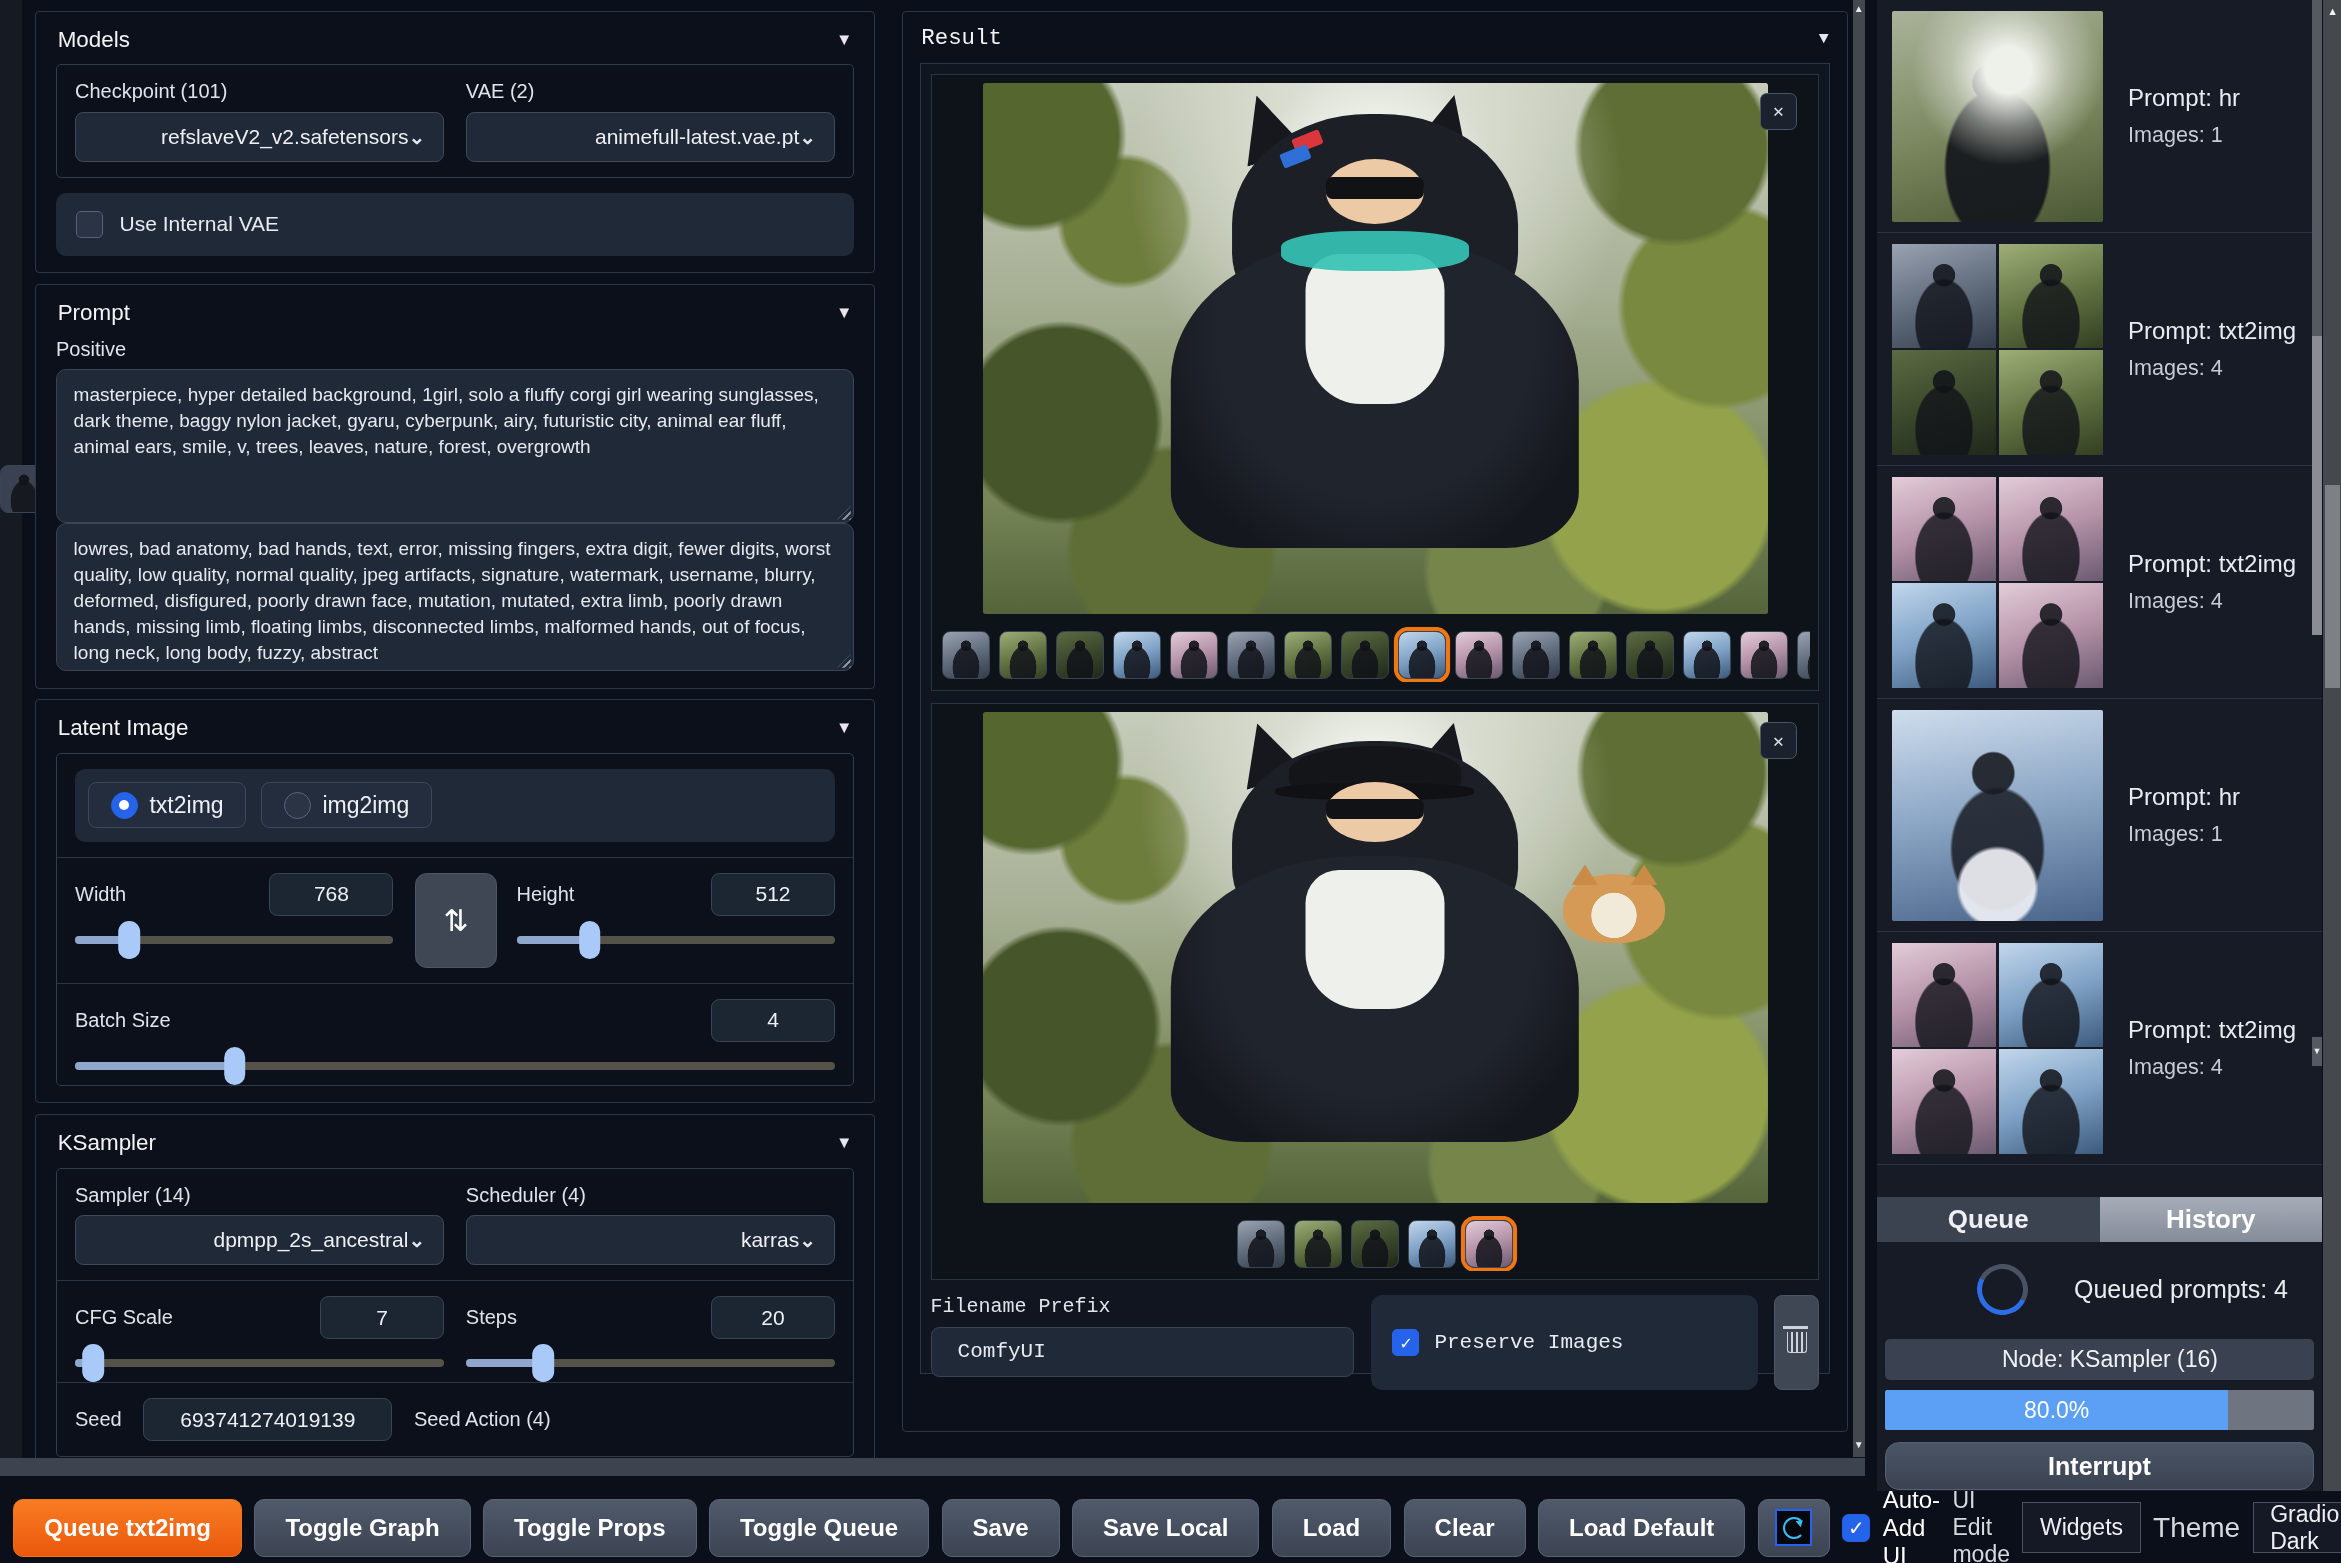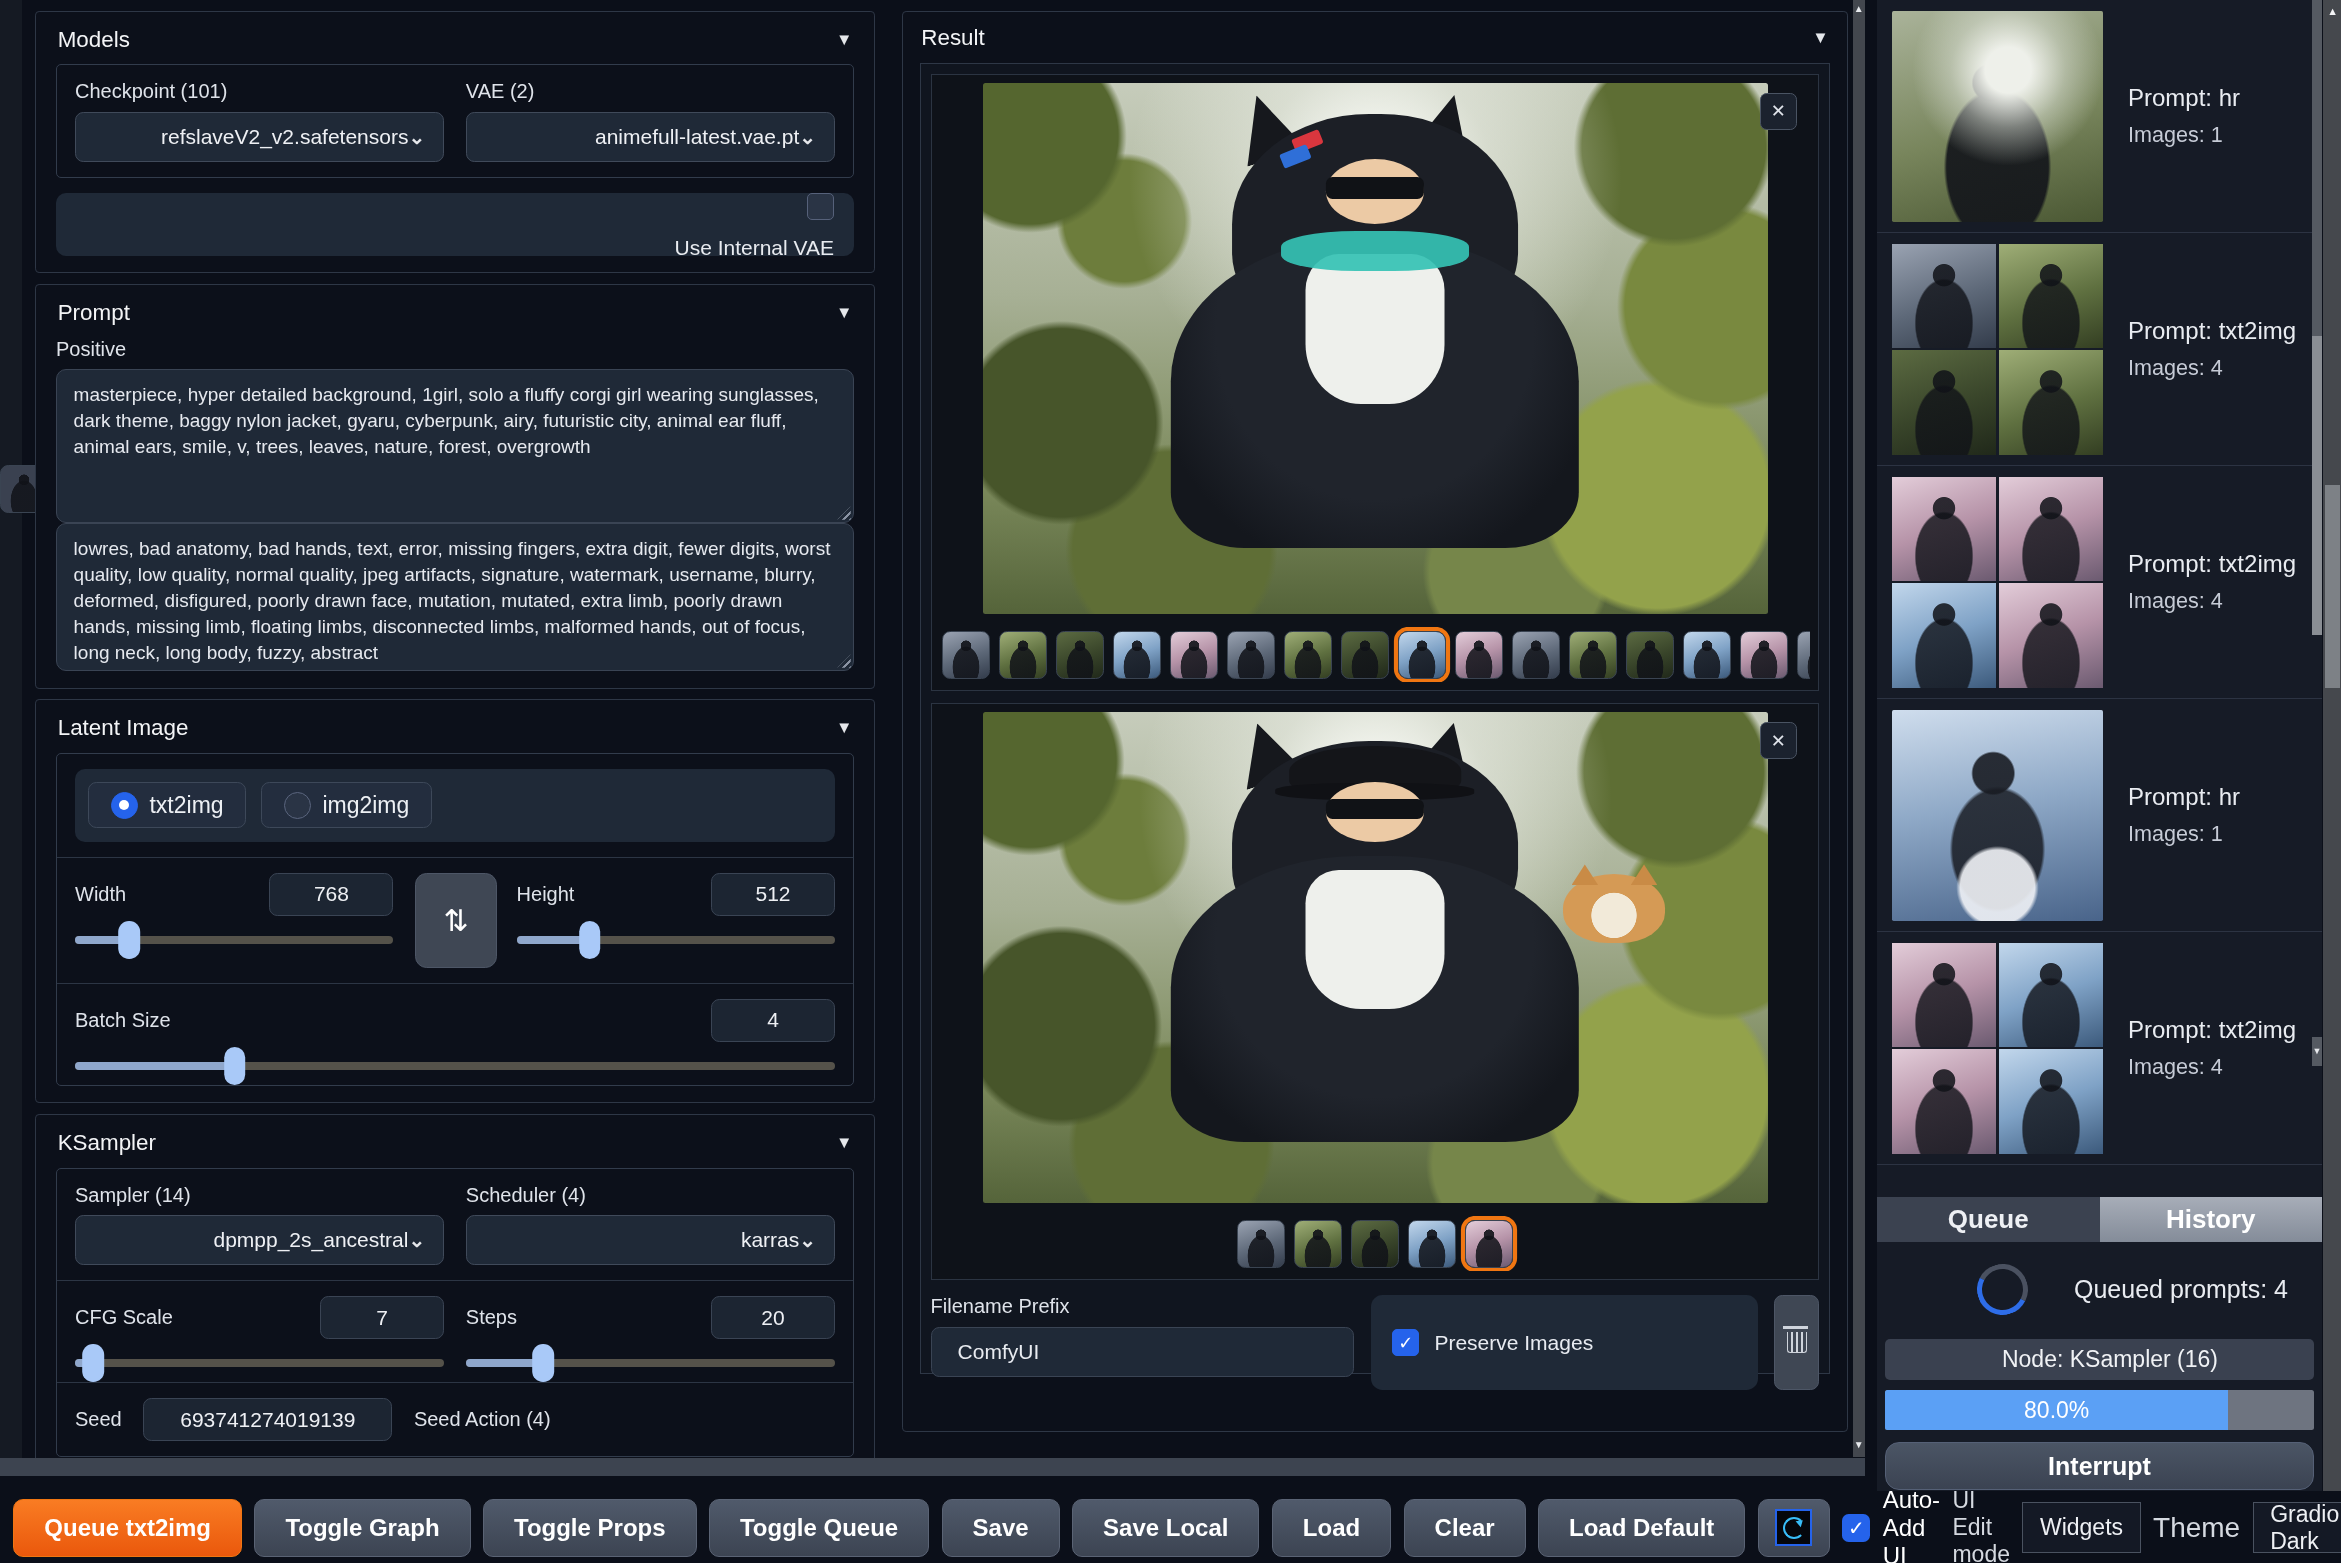--- a/index.html
+++ b/index.html
@@ -23,40 +23,40 @@
   #left-panel{left:35px;top:0;width:840px;height:1458px;overflow:hidden;}
   .section{border:0.8px solid #2e3746;border-radius:4.1px;background:#0c101a;padding:10px 20px 16.6px;margin-top:10.8px;box-sizing:border-box;}
   .sec-head{display:flex;justify-content:space-between;align-items:center;padding:5px 1.7px 11.6px;font-size:22.4px;color:#f3f4f6;}
   .sec-caret{font-size:16.6px;color:#e5e7eb;}
   .group{border:0.8px solid #323c4c;border-radius:5px;}
   .gpad{padding:15px 18px;}
   .row2{display:grid;grid-template-columns:1fr 1fr;gap:21.6px;}
   .lbl{font-size:20px;color:#dfe3ea;margin-bottom:8.3px;}
   .dd{height:48px;background:#1f2937;border:0.8px solid #404a5a;border-radius:8.3px;display:flex;align-items:center;justify-content:flex-end;padding:0 18px;font-size:21px;color:#eef0f4;}
   .dd .caret{font-size:20px;color:#e5e7eb;font-weight:bold;}
-  .flag-row{margin-top:15px;background:#1f2937;border-radius:10px;height:63px;display:flex;align-items:flex-end;gap:16.6px;padding:0 20px;font-size:21px;color:#e8ebf0;flex-direction:column;}
+  .flag-row{margin-top:15px;background:#1f2937;border-radius:10px;height:63px;display:flex;align-items:center;gap:16.6px;padding:0 20px;font-size:21px;color:#e8ebf0;}
   .checkbox{width:25px;height:25px;border-radius:5px;border:0.8px solid #56617a;background:#2a3445;flex:none;display:flex;align-items:center;justify-content:center;font-size:18px;color:#fff;}
   .checkbox.on{background:#2563eb;border-color:#2563eb;}
   .tbox{position:relative;background:#1f2937;border:0.8px solid #3a4454;border-radius:10px;color:#e6e9ef;font-size:19px;line-height:26px;padding:11.6px 16.6px;box-sizing:border-box;overflow:hidden;}
   .divider{border-top:0.8px solid #2c3544;}
   .radio-wrap{background:#1f2937;border-radius:10px;padding:13.3px;display:flex;gap:15px;}
   .radio-pill{display:flex;align-items:center;gap:11.6px;background:#232d3e;border:0.8px solid #3d4859;border-radius:8.3px;height:46px;padding:0 21.6px;font-size:23px;color:#edf0f4;box-sizing:border-box;}
   .radio{width:25px;height:25px;border-radius:50%;border:0.8px solid #5a657e;background:#2a3445;position:relative;flex:none;}
   .radio.on{background:#2563eb;border-color:#2563eb;}
   .radio.on::after{content:'';position:absolute;left:50%;top:50%;width:10px;height:10px;border-radius:50%;background:#fff;transform:translate(-50%,-50%);}
   .num{min-width:124px;height:43px;background:#1c2532;border:0.8px solid #3a4454;border-radius:8.3px;display:flex;align-items:center;justify-content:center;font-size:21px;color:#eef0f4;box-sizing:border-box;}
   .dim-head{display:flex;justify-content:space-between;align-items:center;}
   .dim-head .lbl{margin-bottom:0;}
   .slider{margin-top:20px;height:8.3px;border-radius:4.1px;background:#55524a;position:relative;}
   .slider .fill{position:absolute;left:0;top:0;bottom:0;border-radius:4.1px;background:#8fa7cc;}
   .slider .handle{position:absolute;top:50%;transform:translate(-50%,-50%);width:21.6px;height:38px;border-radius:10.8px;background:#a9c9f8;}
   .swap{width:80px;height:93px;background:#3f4754;border:0.8px solid #4d5666;border-radius:11.6px;display:flex;align-items:center;justify-content:center;color:#fff;font-size:30px;align-self:center;}
   .dim-grid{display:grid;grid-template-columns:1fr 80px 1fr;gap:21.6px;align-items:start;}
   
-  #mid{left:902px;top:10.8px;width:946px;height:1421px;border:0.8px solid #2e3746;border-radius:4.1px;background:#0c101a;box-sizing:border-box;padding:8.3px 16.6px;}
+  #mid{left:902px;top:10.8px;width:946px;height:1421px;border:0.8px solid #2e3746;border-radius:4.1px;background:#0c101a;box-sizing:border-box;padding:8.3px 16.6px;font-family:Liberation Mono, monospace;}
   #mid-body{border:0.8px solid #2e3746;background:#10151f;padding:10px;height:1311px;box-sizing:border-box;}
   .gallery{border:0.8px solid #2b3442;background:#0e1219;padding:8.3px;box-sizing:border-box;position:relative;}
   .stage{position:relative;display:flex;justify-content:center;}
   .hero{width:785px;position:relative;overflow:hidden;border-radius:2.5px;}
   .closebtn{position:absolute;right:13.3px;top:10px;width:35px;height:35px;background:#1b222e;border:0.8px solid #4a5463;border-radius:6.6px;color:#dfe3ea;font-size:18px;display:flex;align-items:center;justify-content:center;}
   .strip{margin-top:13.3px;display:flex;gap:9px;overflow:hidden;padding:3.3px 1.7px;}
   .strip.centered{justify-content:center;}
   .thumb{width:46px;height:46px;flex:none;border-radius:8.3px;border:0.8px solid #3a4452;position:relative;overflow:hidden;}
   .thumb.sel{box-shadow:0 0 0 4.1px #f07612;border-radius:10px;}
   .thumb::after{content:'';position:absolute;inset:0;background:radial-gradient(circle at 50% 30%,rgba(16,18,24,.9) 0 13%,transparent 14%),radial-gradient(ellipse at 50% 76%,rgba(16,18,24,.85) 0 40%,transparent 42%);}

